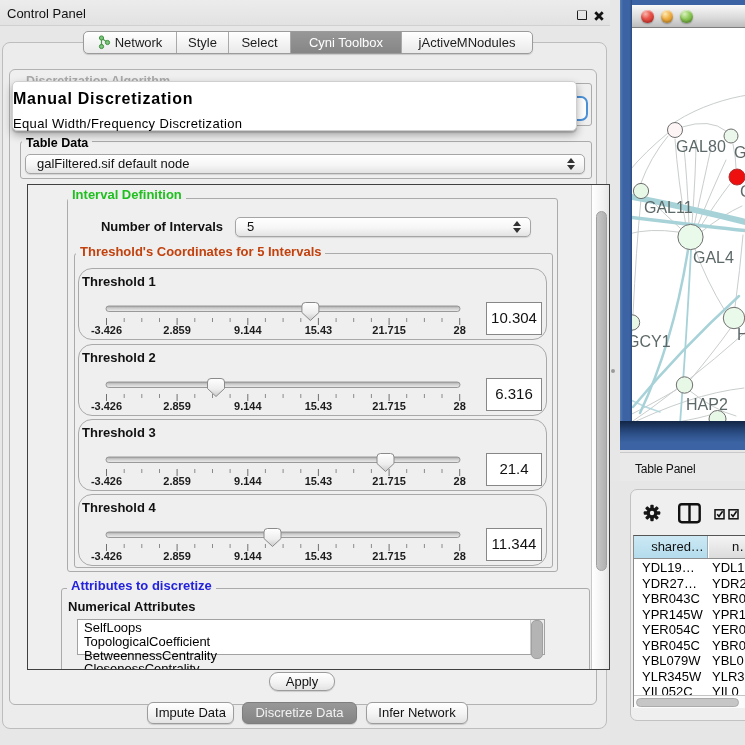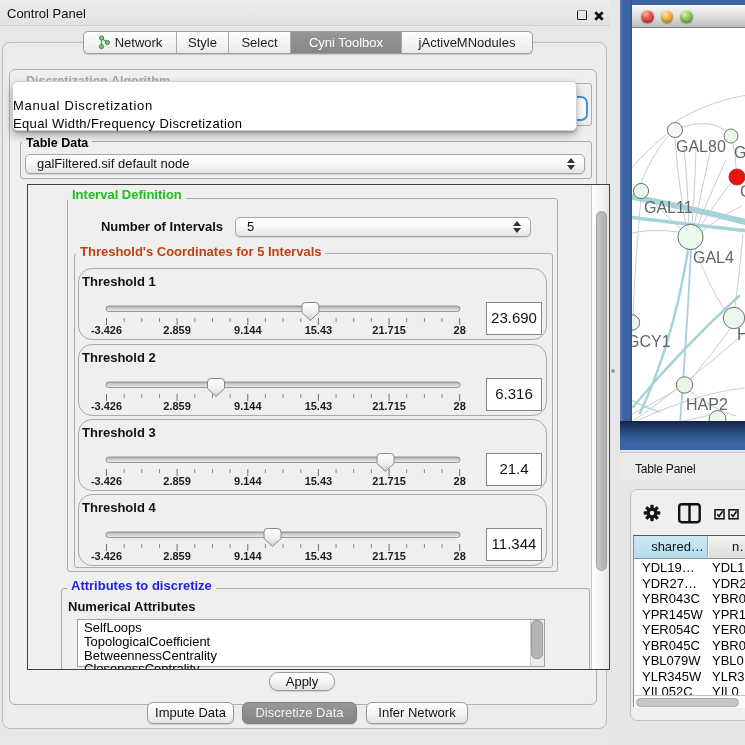--- a/index.html
+++ b/index.html
@@ -27,21 +27,21 @@
 #scrollpane{left:27px;top:184px;width:583px;height:486px;border:1px solid #404040;background:#efefef;overflow:hidden}
 #vtrack{position:absolute;left:563px;top:0;width:19px;height:486px;background:linear-gradient(to right,#ffffff,#f2f2f2 60%,#e4e4e4);border-left:1px solid #c9c9c9}
 #vthumb{position:absolute;left:568px;top:26px;width:11px;height:360px;background:linear-gradient(to right,#c6c6c6,#b0b0b0);border:1px solid #9f9f9f;border-radius:5.5px}
 .thr-panel{position:absolute;left:50px;width:469px;height:72px;border:1px solid #a9a9a9;border-radius:14px}
 .thr-panel b{position:absolute;left:3px;top:4.5px;font-size:13px;color:#111}
 .thr-panel svg{position:absolute;left:0;top:0}
 .valbox{position:absolute;left:407px;top:33px;width:56px;height:33px;border:1.5px solid #878787;background:#fff;font-size:15px;color:#111;text-align:center;line-height:30px}
 
 #popup{left:12px;top:81px;width:565px;height:50px;background:#fff;border:1px solid #cfcfcf;border-radius:5px;box-shadow:0 2px 1px rgba(0,0,0,.14),0 4px 8px rgba(0,0,0,.32);z-index:50}
 #popup .it0{position:absolute;left:181px;top:1px;font-size:13px;color:#b6b6b6;letter-spacing:0.95px}
-#popup .it1{position:absolute;left:0px;top:16px;font-size:13px;font-weight:normal;color:#000;letter-spacing:0.75px}
+#popup .it1{position:absolute;left:0px;top:8px;font-size:16px;font-weight:bold;color:#000;letter-spacing:0.75px}
 #popup .it2{position:absolute;left:0px;top:33.5px;font-size:13px;color:#000;letter-spacing:0.35px}
 
 .btn{position:absolute;border:1px solid #9c9c9c;border-radius:9px;background:linear-gradient(#ffffff,#f3f3f3 55%,#e3e3e3);font-size:13px;color:#111;text-align:center;box-shadow:0 1px 1px rgba(0,0,0,.15)}
 .btn.dark{background:linear-gradient(#989898,#848484);color:#f2f2f2;border-color:#7e7e7e}
 
 #netframe{left:620px;top:0;width:129px;height:450px;background:#3c64a4}
 #net-titlebar{position:absolute;left:12px;top:5px;width:113px;height:23px;background:linear-gradient(#f9f9f9,#d9d9d9 60%,#bdbdbd);border-bottom:1px solid #7e7e7e}
 .light{position:absolute;top:5px;width:12.5px;height:12.5px;border-radius:50%;box-shadow:inset 0 1px 1px rgba(255,255,255,.55),inset 0 -2px 2px rgba(0,0,0,.2),0 1px 1.5px rgba(0,0,0,.3)}
 #net-canvas{position:absolute;left:12px;top:28px;width:113px;height:393px;background:#fff}
 #net-bottom{position:absolute;left:0;top:421px;width:125px;height:29px;background:linear-gradient(#122545,#2a4c83 40%,#3c64a4 75%)}
@@ -131,21 +131,21 @@
    <path d="M27.5 49V56 M98.1 49V56 M168.8 49V56 M239.4 49V56 M310.1 49V56 M380.7 49V56" stroke="#6f6f6f" stroke-width="1"></path>
    <path d="M45.2 49V53 M62.8 49V53 M80.5 49V53 M115.8 49V53 M133.5 49V53 M151.1 49V53 M186.4 49V53 M204.1 49V53 M221.8 49V53 M257.1 49V53 M274.7 49V53 M292.4 49V53 M327.7 49V53 M345.4 49V53 M363.0 49V53" stroke="#8a8a8a" stroke-width="1"></path>
    <text x="27.5" y="64.5" text-anchor="middle" font-size="11" font-weight="bold" fill="#1c1c1c">-3.426</text>
         <text x="98.1" y="64.5" text-anchor="middle" font-size="11" font-weight="bold" fill="#1c1c1c">2.859</text>
         <text x="168.8" y="64.5" text-anchor="middle" font-size="11" font-weight="bold" fill="#1c1c1c">9.144</text>
         <text x="239.4" y="64.5" text-anchor="middle" font-size="11" font-weight="bold" fill="#1c1c1c">15.43</text>
         <text x="310.1" y="64.5" text-anchor="middle" font-size="11" font-weight="bold" fill="#1c1c1c">21.715</text>
         <text x="380.7" y="64.5" text-anchor="middle" font-size="11" font-weight="bold" fill="#1c1c1c">28</text>
    <path d="M222.9,37 Q222.9,33.5 226.4,33.5 L236.4,33.5 Q239.9,33.5 239.9,37 L239.9,43.5 L231.4,51.5 L222.9,43.5 Z" fill="url(#th1)" stroke="#8a8a8a" stroke-width="1"></path>
   </svg>
-  <div class="valbox">23.690</div>
+  <div class="valbox">10.304</div>
     </div>
   <div class="thr-panel" style="top:159px">
       <b>Threshold 2</b>
   <svg width="469" height="72" viewBox="0 0 469 72">
    <defs>
           <linearGradient id="tg2" x1="0" y1="0" x2="0" y2="1">
             <stop offset="0" stop-color="#a8a8a8"></stop>
             <stop offset="0.45" stop-color="#cfcfcf"></stop>
             <stop offset="1" stop-color="#ededed"></stop>
           </linearGradient>
@@ -221,21 +221,21 @@
         <text x="310.1" y="64.5" text-anchor="middle" font-size="11" font-weight="bold" fill="#1c1c1c">21.715</text>
         <text x="380.7" y="64.5" text-anchor="middle" font-size="11" font-weight="bold" fill="#1c1c1c">28</text>
    <path d="M185.0,37 Q185.0,33.5 188.5,33.5 L198.5,33.5 Q202.0,33.5 202.0,37 L202.0,43.5 L193.5,51.5 L185.0,43.5 Z" fill="url(#th4)" stroke="#8a8a8a" stroke-width="1"></path>
   </svg>
   <div class="valbox">11.344</div>
     </div>
 
   <div class="group" style="position:absolute;left:33px;top:403px;width:529px;height:120px"></div>
   <div class="gtitle" style="left:39px;top:393px;color:#2222dd;font-size:13px">Attributes to discretize</div>
   <div style="position:absolute;left:40px;top:414px;font-size:13px;font-weight:bold;color:#111">Numerical Attributes</div>
-  <div style="position:absolute;left:49px;top:434px;width:468px;height:48px;background:#fff;border:1px solid #a2a2a2;font-size:13px;color:#000">
+  <div style="position:absolute;left:49px;top:434px;width:468px;height:36px;background:#fff;border:1px solid #a2a2a2;font-size:13px;color:#000">
     <div style="padding:1px 0 0 6px;line-height:13.8px">SelfLoops<br>TopologicalCoefficient<br>BetweennessCentrality<br>ClosenessCentrality</div>
     <div style="position:absolute;right:0;top:0;width:14px;height:100%;background:#ececec;border-left:1px solid #c9c9c9"></div>
     <div style="position:absolute;right:1px;top:0;width:12px;height:39px;background:#b4b4b4;border:1px solid #a0a0a0;border-radius:5px"></div>
   </div>
 </div>
 <div class="abs btn" style="left:269px;top:672px;width:66px;height:19px;line-height:17px">Apply</div>
 
 <div class="abs btn" style="left:147px;top:702px;width:87px;height:22px;line-height:20px;border-radius:6px">Impute Data</div>
 <div class="abs btn dark" style="left:242px;top:702px;width:115px;height:22px;line-height:20px;border-radius:6px">Discretize Data</div>
 <div class="abs btn" style="left:366px;top:702px;width:102px;height:22px;line-height:20px;border-radius:6px">Infer Network</div>

